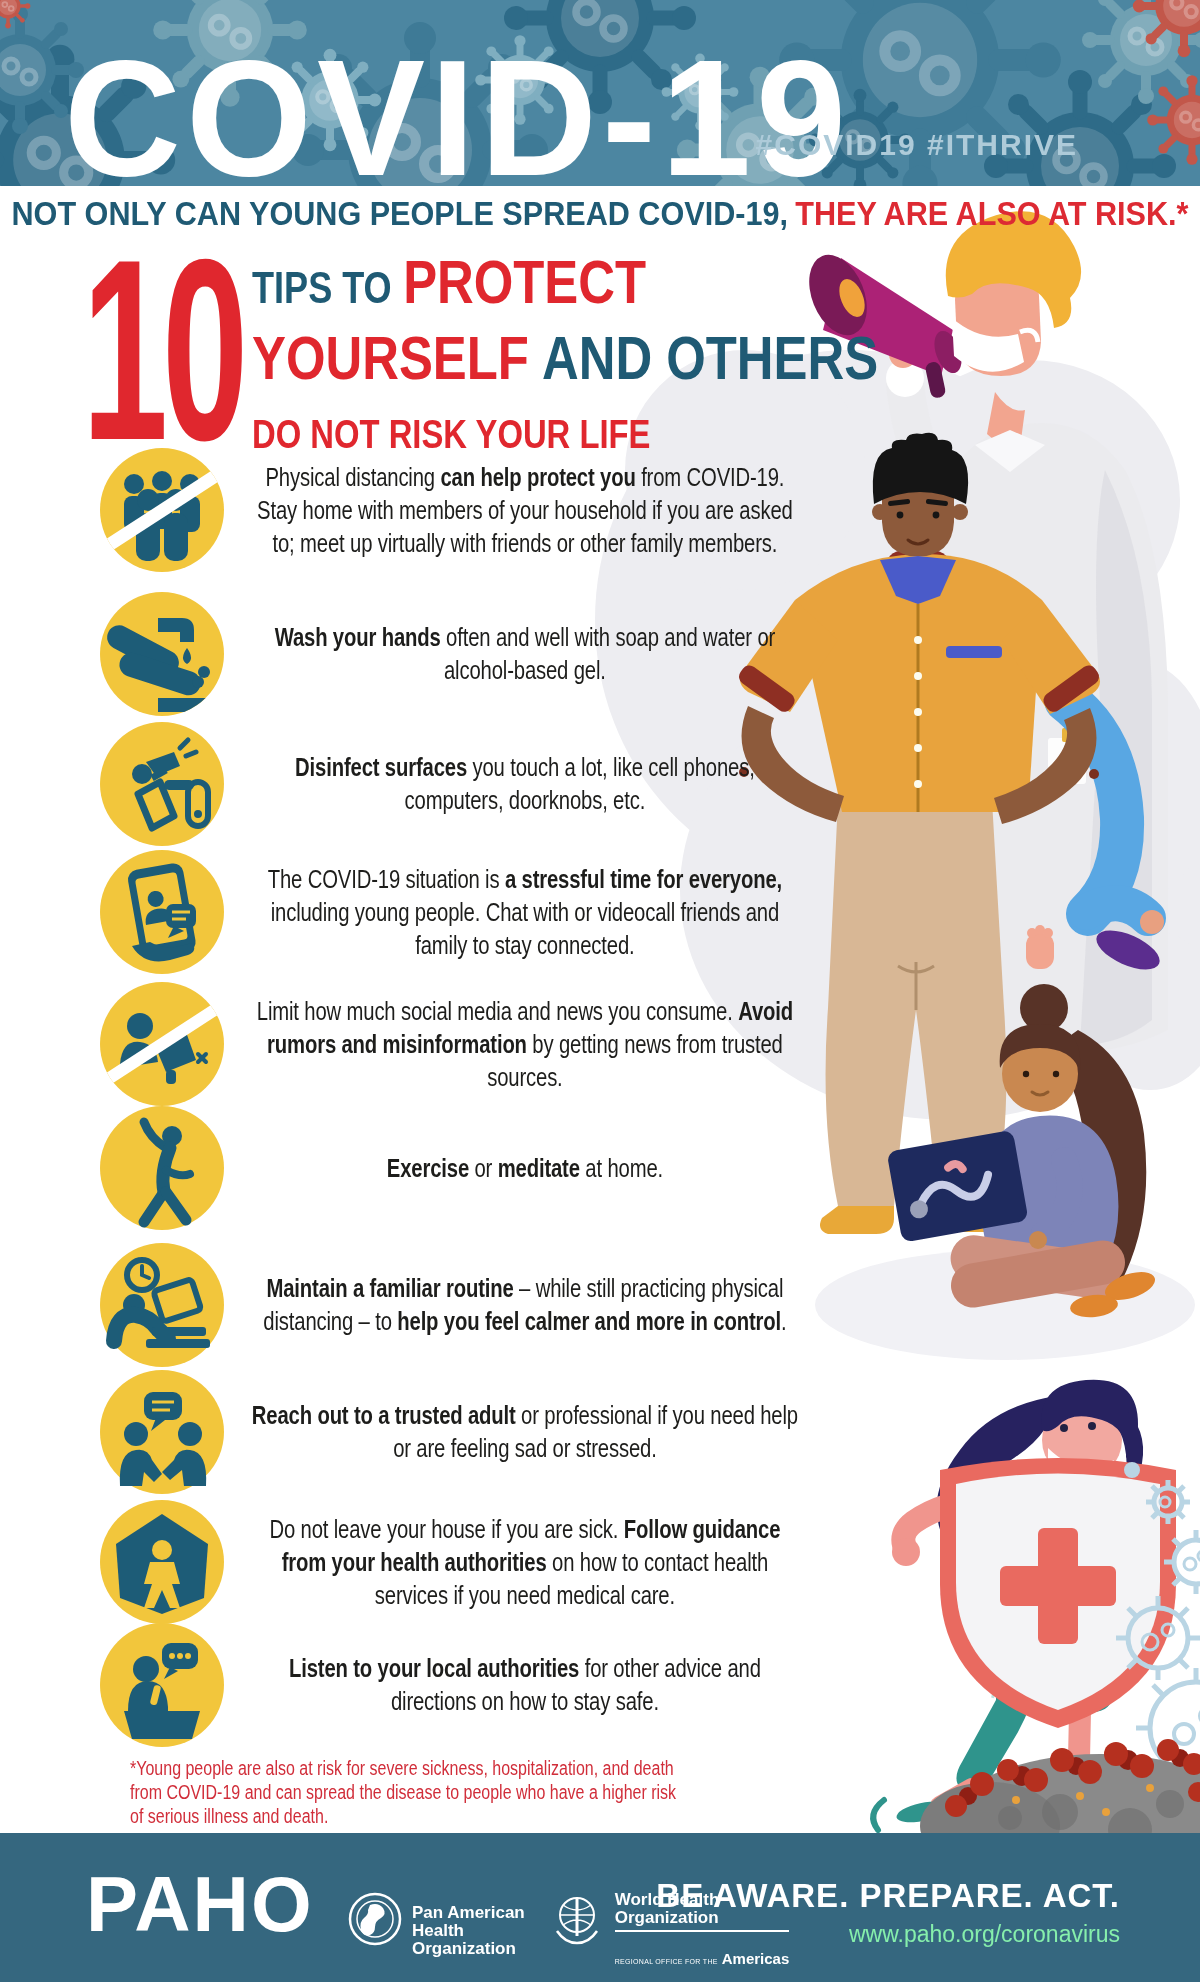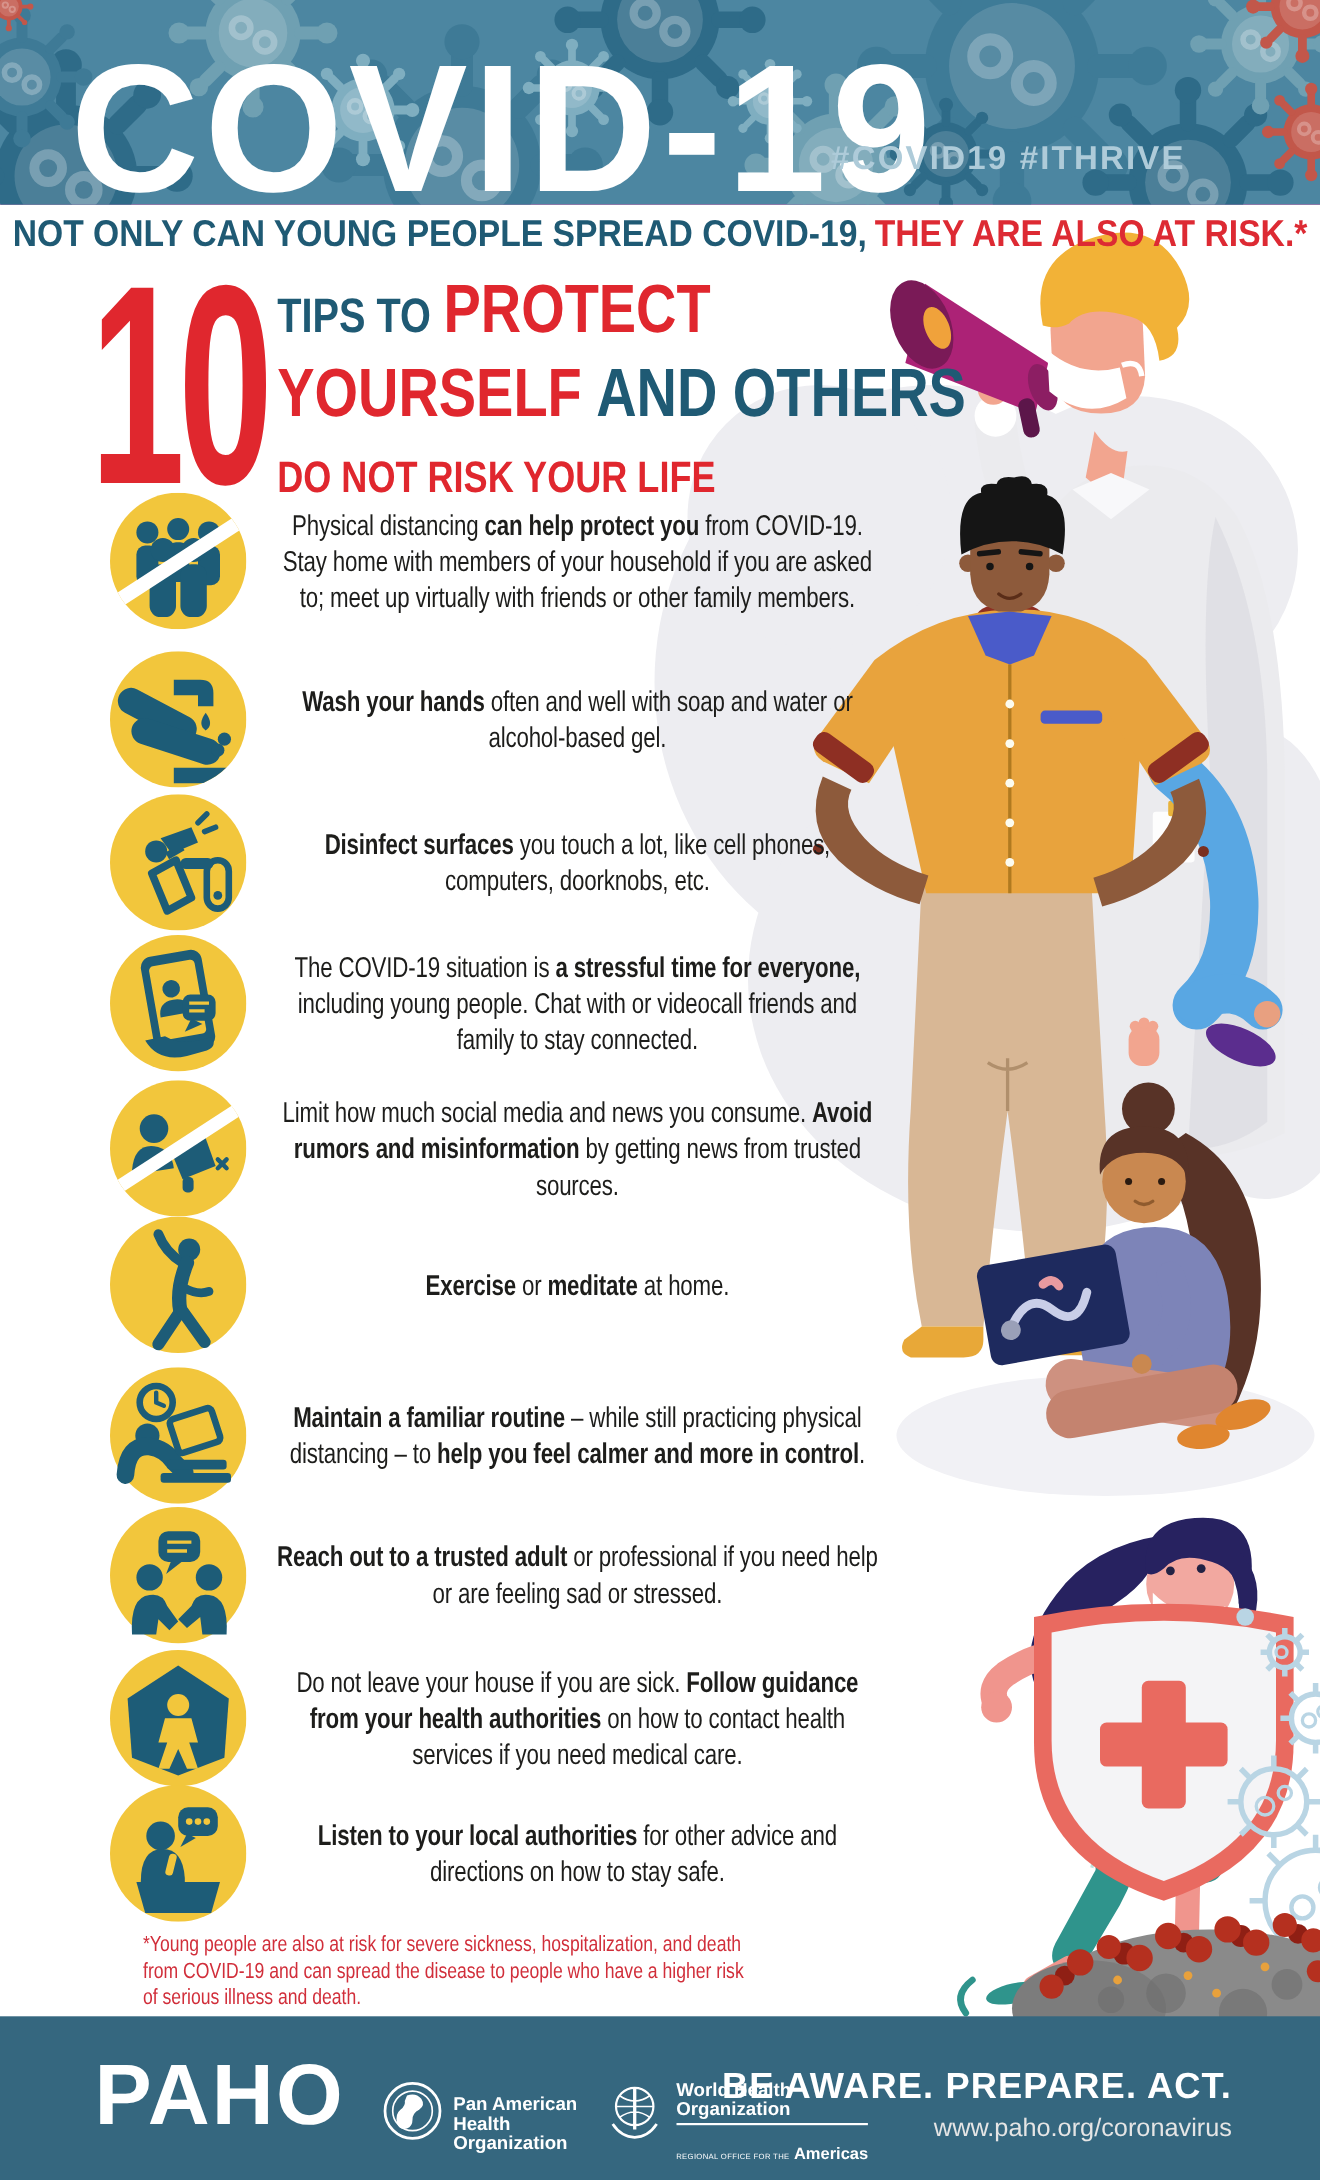--- a/index.html
+++ b/index.html
@@ -61,21 +61,21 @@
   
   .footer { position:absolute; left:0; top:1833px; width:1200px; height:187px; background:#35677F; z-index:3; }
   .paho-brand { position:absolute; left:86px; top:32px; color:#ffffff; font-size:78px; font-weight:800; letter-spacing:2px; line-height:1; }
   .badges { position:absolute; left:348px; top:38px; display:flex; align-items:center; gap:10px; }
   .org-text { color:#ffffff; font-weight:700; font-size:17px; line-height:18px; display:flex; flex-direction:column;margin-top:20px; }
   .who-block { display:flex; flex-direction:column; }
   .who-line { border-top:2px solid #ffffff; margin-top:3px; padding-top:18px; display:flex; align-items:baseline; gap:4px; }
   .who-tiny { font-size:7px; font-weight:400; letter-spacing:0.3px; }
   .who-americas { font-size:15px; font-weight:700; }
   .slogan { position:absolute; right:80px; top:44px; color:#ffffff; font-size:33px; font-weight:700; letter-spacing:1px; white-space:nowrap; }
-  .url { position:absolute; right:80px; top:88px; color:#e5e5e5; font-size:23px; white-space:nowrap; }
+  .url { position:absolute; right:80px; top:88px; color:#86efac; font-size:23px; white-space:nowrap; }
 </style>
 </head>
 <body>
 
 <div class="poster">
 
   <svg class="decor" width="1200" height="1982" viewBox="0 0 1200 1982">
 
     <g fill="#EDEDF1">
       <ellipse cx="850" cy="620" rx="255" ry="270"></ellipse>

